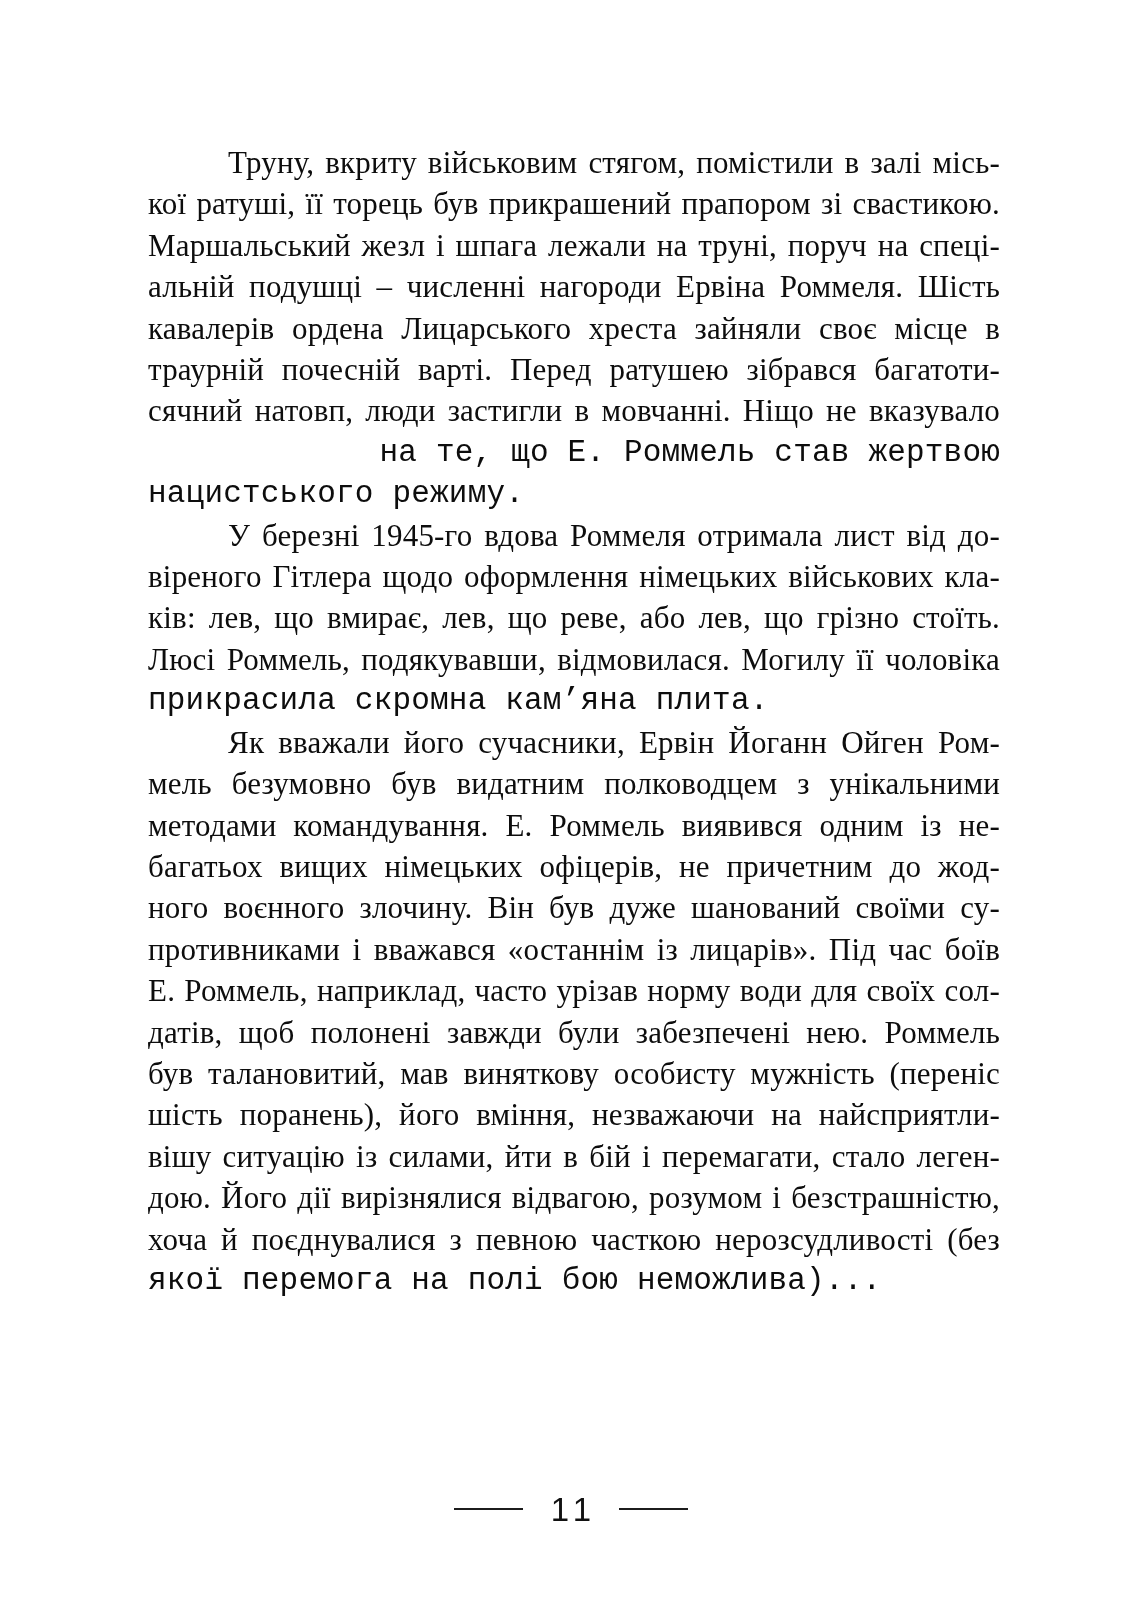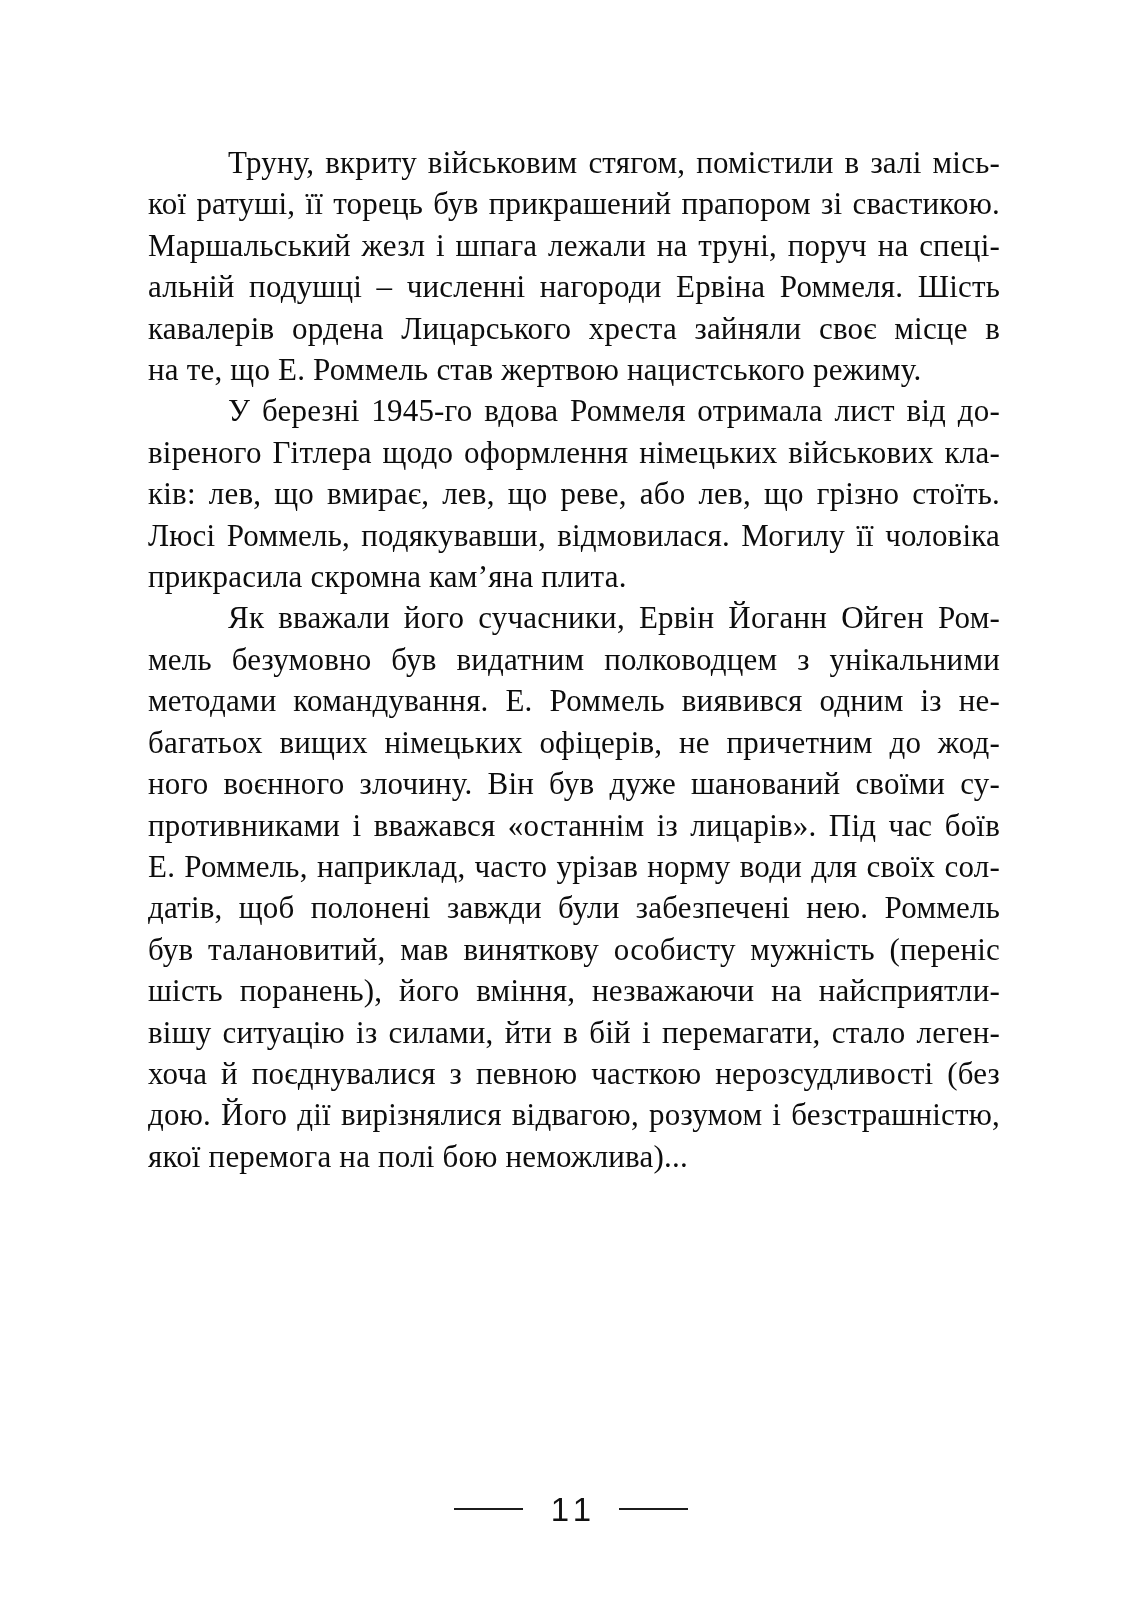--- a/index.html
+++ b/index.html
@@ -34,22 +34,23 @@
     line-height: 41.4px;
     text-align: justify;
     text-align-last: justify;
     white-space: normal;
     letter-spacing: 0.2px;
   }
   .line.firstline {
     text-indent: 80px;
   }
   .line.lastline {
-    text-align: left;
+    text-align: right;
     text-align-last: left;
+    font-family: Liberation Mono, monospace;
   }
   .footer {
     position: absolute;
     left: 0;
     top: 1489px;
     width: 100%;
     height: 40px;
     display: flex;
     justify-content: center;
     align-items: center;
@@ -76,20 +77,22 @@
 <div class="page">
 
   <main class="text-block">
 
     <p class="para">
       <span class="line firstline">Труну, вкриту військовим стягом, помістили в залі місь-</span>
       <span class="line">кої ратуші, її торець був прикрашений прапором зі свастикою.</span>
       <span class="line">Маршальський жезл і шпага лежали на труні, поруч на спеці-</span>
       <span class="line">альній подушці – численні нагороди Ервіна Роммеля. Шість</span>
       <span class="line">кавалерів ордена Лицарського хреста зайняли своє місце в</span>
+      <span class="line">траурній почесній варті. Перед ратушею зібрався багатоти-</span>
+      <span class="line">сячний натовп, люди застигли в мовчанні. Ніщо не вказувало</span>
       <span class="line lastline">на те, що Е. Роммель став жертвою нацистського режиму.</span>
     </p>
 
     <p class="para">
       <span class="line firstline">У березні 1945-го вдова Роммеля отримала лист від до-</span>
       <span class="line">віреного Гітлера щодо оформлення німецьких військових кла-</span>
       <span class="line">ків: лев, що вмирає, лев, що реве, або лев, що грізно стоїть.</span>
       <span class="line">Люсі Роммель, подякувавши, відмовилася. Могилу її чоловіка</span>
       <span class="line lastline">прикрасила скромна кам’яна плита.</span>
     </p>
@@ -100,22 +103,22 @@
       <span class="line">мель безумовно був видатним полководцем з унікальними</span>
       <span class="line">методами командування. Е. Роммель виявився одним із не-</span>
       <span class="line">багатьох вищих німецьких офіцерів, не причетним до жод-</span>
       <span class="line">ного воєнного злочину. Він був дуже шанований своїми су-</span>
       <span class="line">противниками і вважався «останнім із лицарів». Під час боїв</span>
       <span class="line">Е. Роммель, наприклад, часто урізав норму води для своїх сол-</span>
       <span class="line">датів, щоб полонені завжди були забезпечені нею. Роммель</span>
       <span class="line">був талановитий, мав виняткову особисту мужність (переніс</span>
       <span class="line">шість поранень), його вміння, незважаючи на найсприятли-</span>
       <span class="line">вішу ситуацію із силами, йти в бій і перемагати, стало леген-</span>
+      <span class="line">дою. Його дії вирізнялися відвагою, розумом і безстрашністю,</span>
       <span class="line">хоча й поєднувалися з певною часткою нерозсудливості (без</span>
-      <span class="line">дою. Його дії вирізнялися відвагою, розумом і безстрашністю,</span>
       <span class="line lastline">якої перемога на полі бою неможлива)...</span>
     </p>
 
   </main>
 
   <footer class="footer">
     <span class="footer-rule"></span>
     <span class="page-number">11</span>
     <span class="footer-rule"></span>
   </footer>

